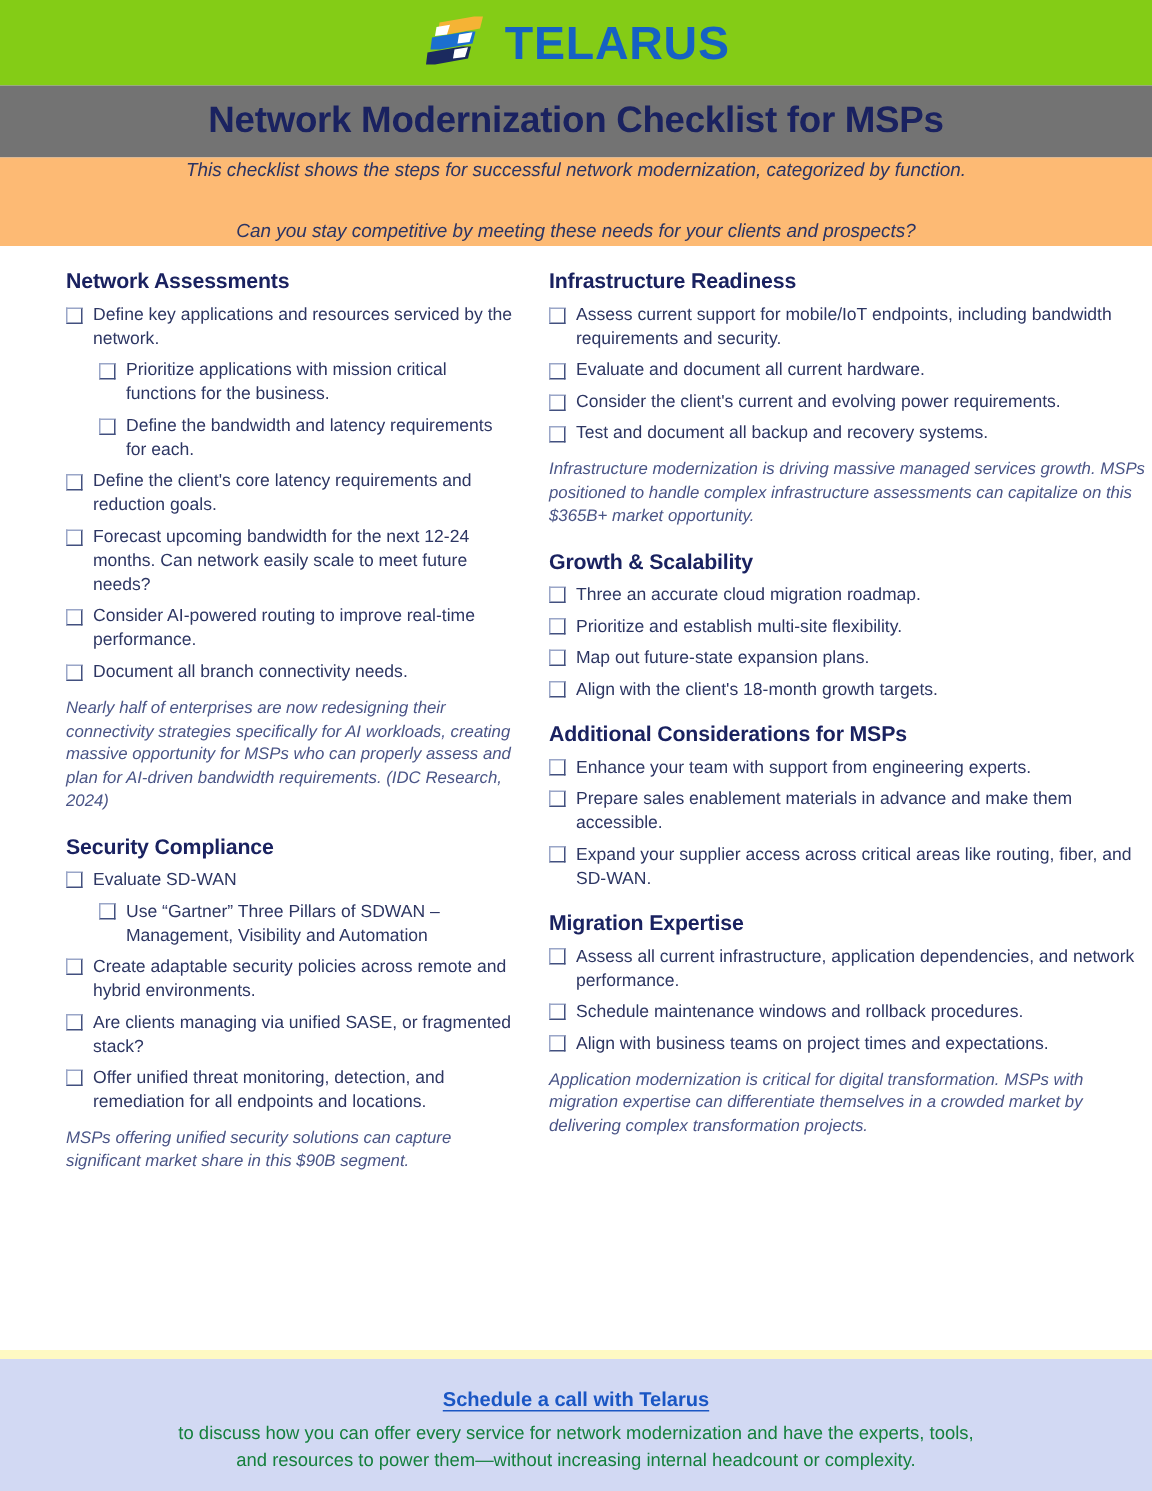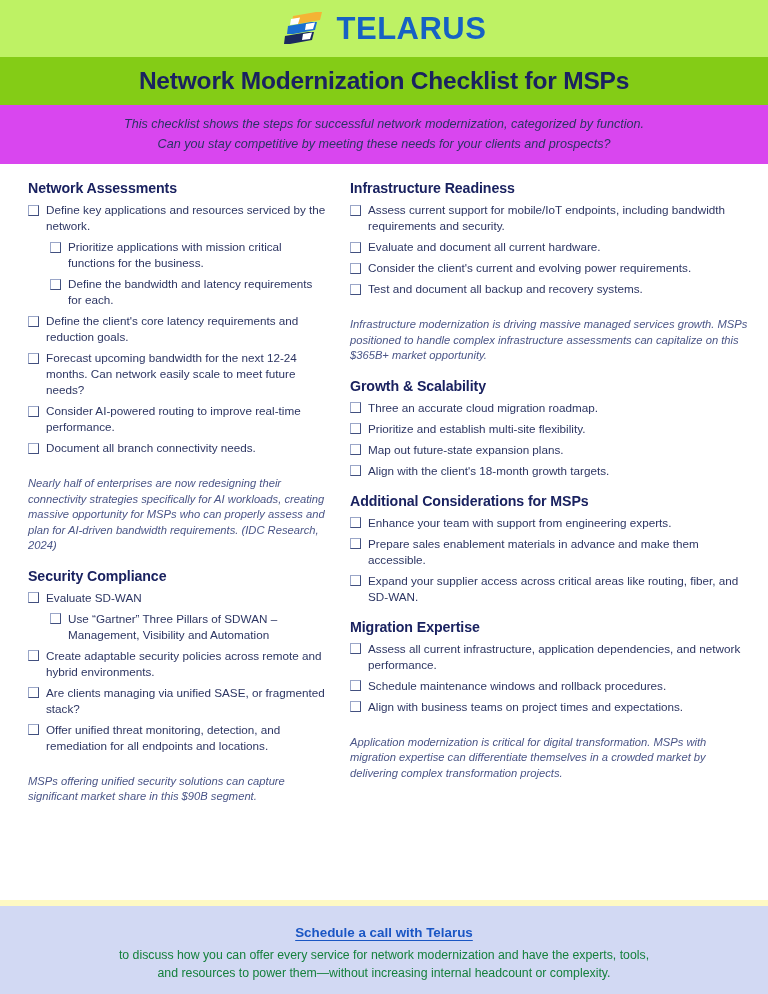--- a/index.html
+++ b/index.html
@@ -19,73 +19,73 @@
     overflow: hidden;
     background: #ffffff;
   }
 
   
   .logo-bar {
     height: 57px;
     display: flex;
     align-items: center;
     justify-content: center;
-    background: #bef264;
+    background: #84cc16;
   }
   .logo {
     display: flex;
     align-items: center;
     gap: 9px;
   }
   .logo-mark { display: block; }
   .logo-word {
     font-size: 31px;
     font-weight: 700;
     letter-spacing: 0.5px;
     color: #1661c4;
     font-family: "Liberation Sans", sans-serif;
   }
 
   
   .title-band {
-    background: #84cc16;
+    background: #737373;
     height: 48px;
     display: flex;
     align-items: center;
     justify-content: center;
   }
   .title-band h1 {
     font-size: 24.5px;
     font-weight: 700;
     color: #1a2260;
     letter-spacing: -0.2px;
   }
 
   
   .subtitle-band {
-    background: #d946ef;
+    background: #fdba74;
     height: 59px;
     display: flex;
     flex-direction: column;
     align-items: center;
-    justify-content: center;
+    justify-content: space-between;
     gap: 2px;
   }
   .subtitle-band p {
     font-size: 12.6px;
     font-style: italic;
     color: #2b3464;
     line-height: 1.42;
     text-align: center;
   }
 
   
   .content {
     display: flex;
-    padding: 16px 18px 0 28px;
+    padding: 16px 18px 0 44px;
     gap: 22px;
   }
   .col-left  { width: 300px; flex: 0 0 300px; }
   .col-right { width: 400px; flex: 0 0 400px; }
 
   .section { margin-bottom: 2px; }
   .section + .section { margin-top: 14px; }
 
   .section-title {
     font-size: 14.2px;
@@ -124,21 +124,21 @@
     line-height: 1.37;
     color: #2d3663;
   }
 
   
   .note {
     font-size: 11.2px;
     font-style: italic;
     line-height: 1.38;
     color: #4a5587;
-    margin-top: 20px;
+    margin-top: 9px;
     margin-bottom: 2px;
   }
 
   
   .footer-title-band {
     position: absolute;
     left: 0; right: 0;
     top: 900px;
     height: 31px;
     background: #fef9c3;

